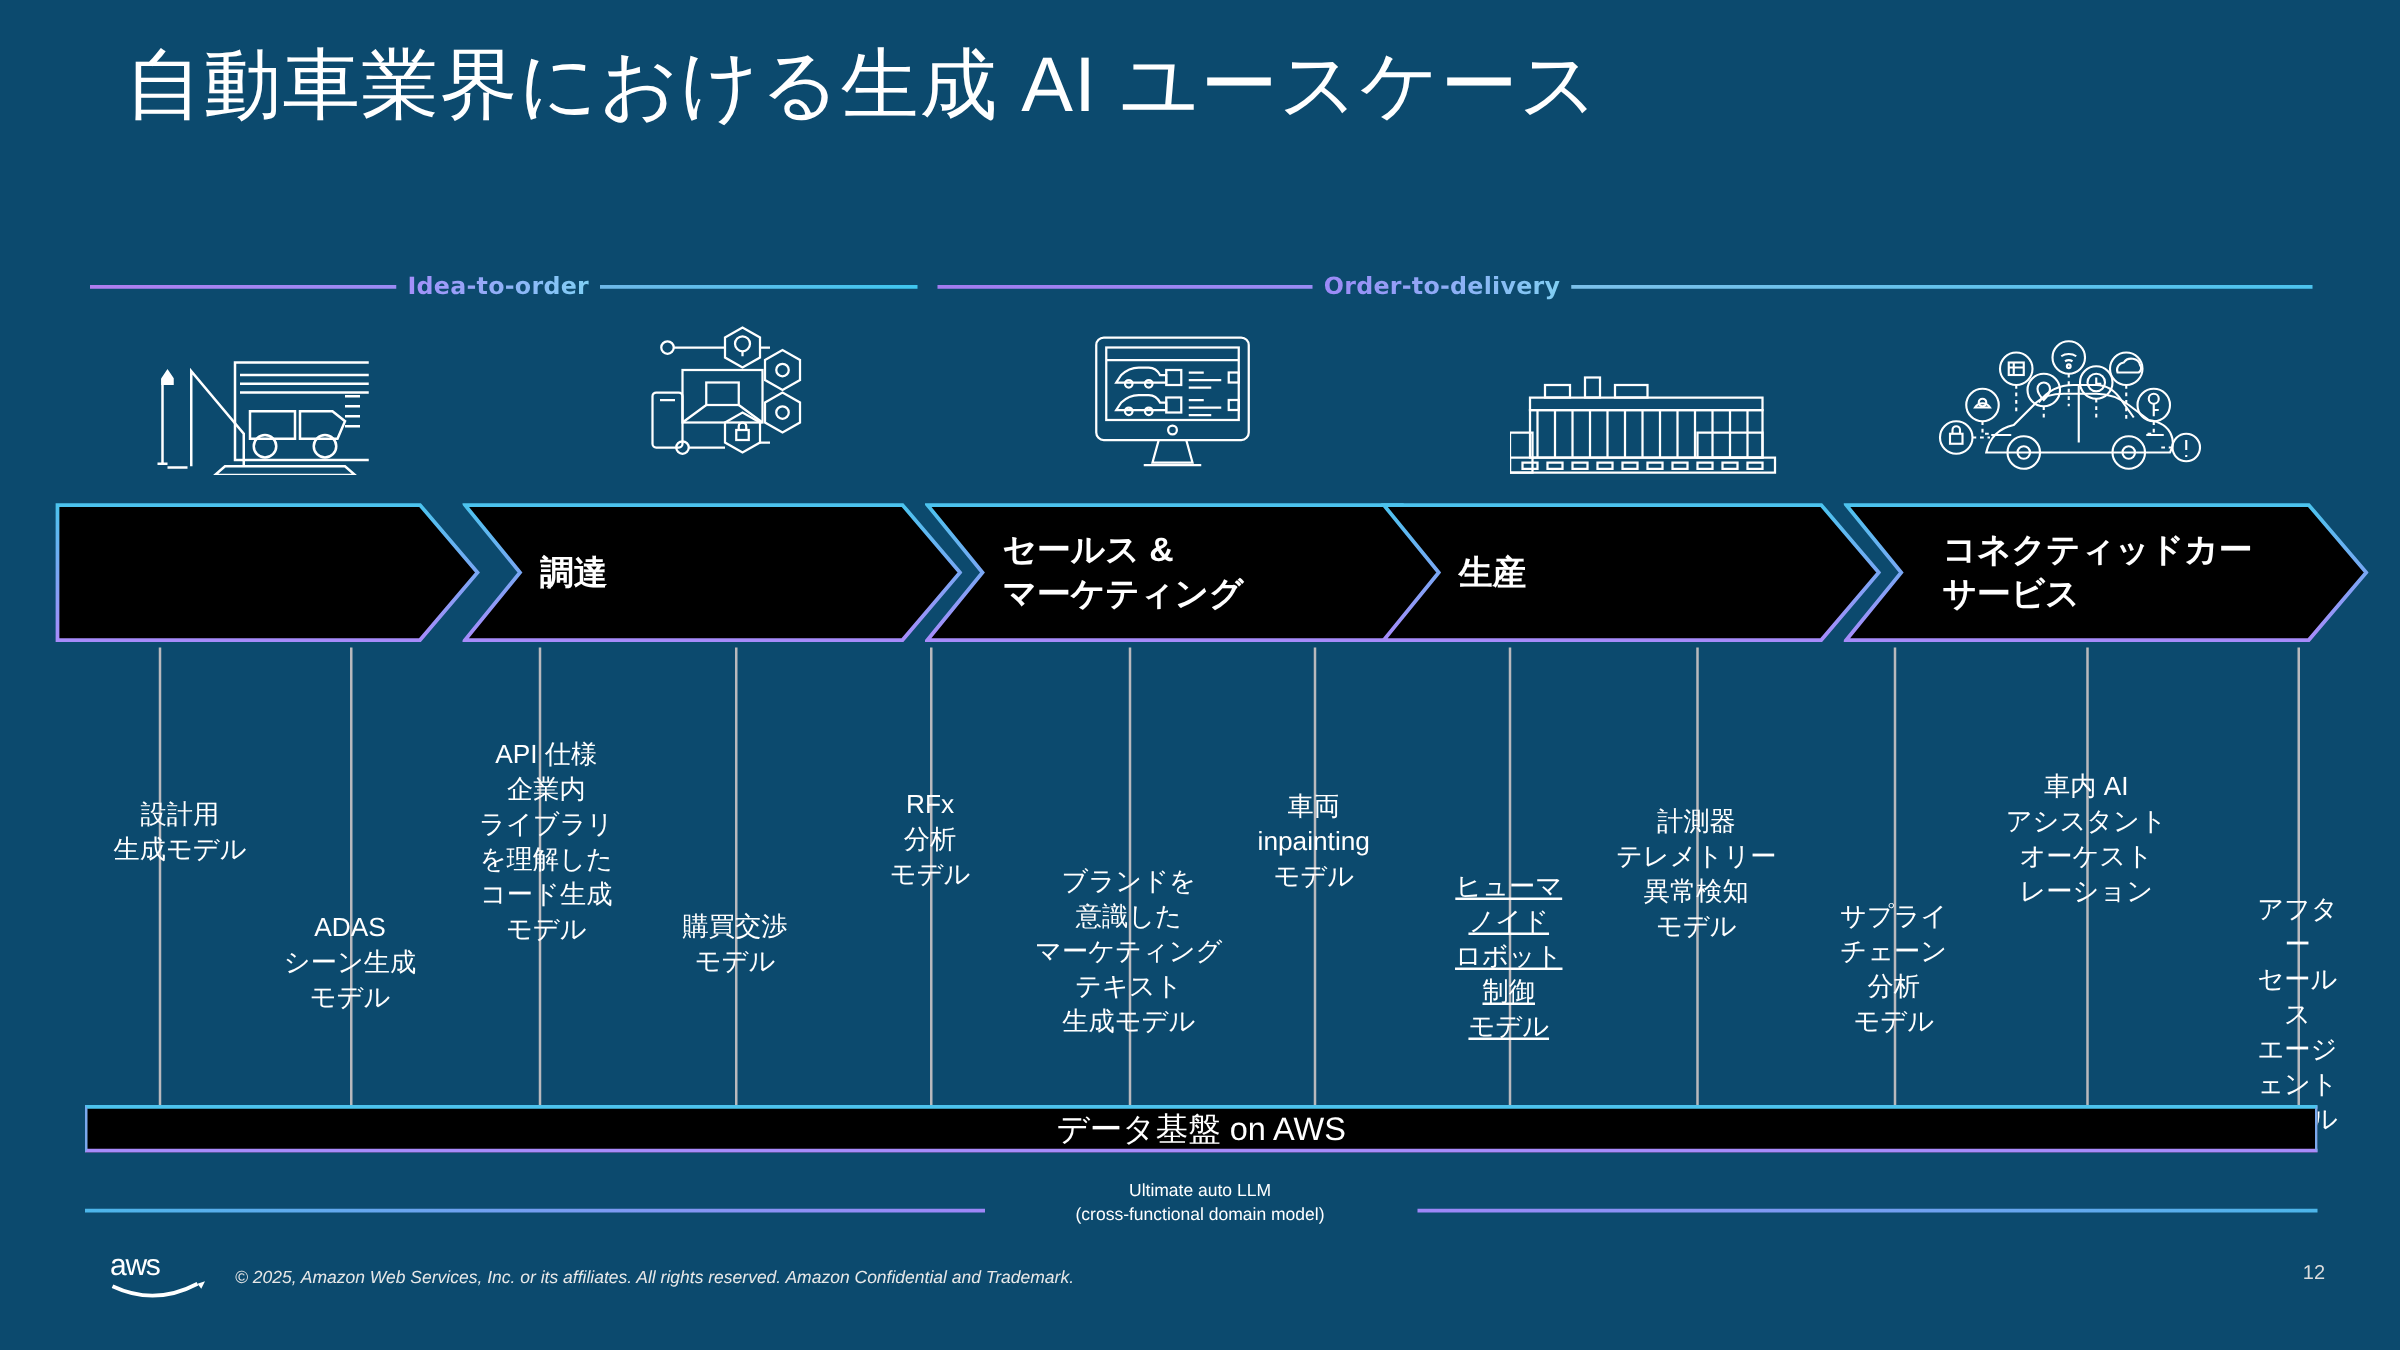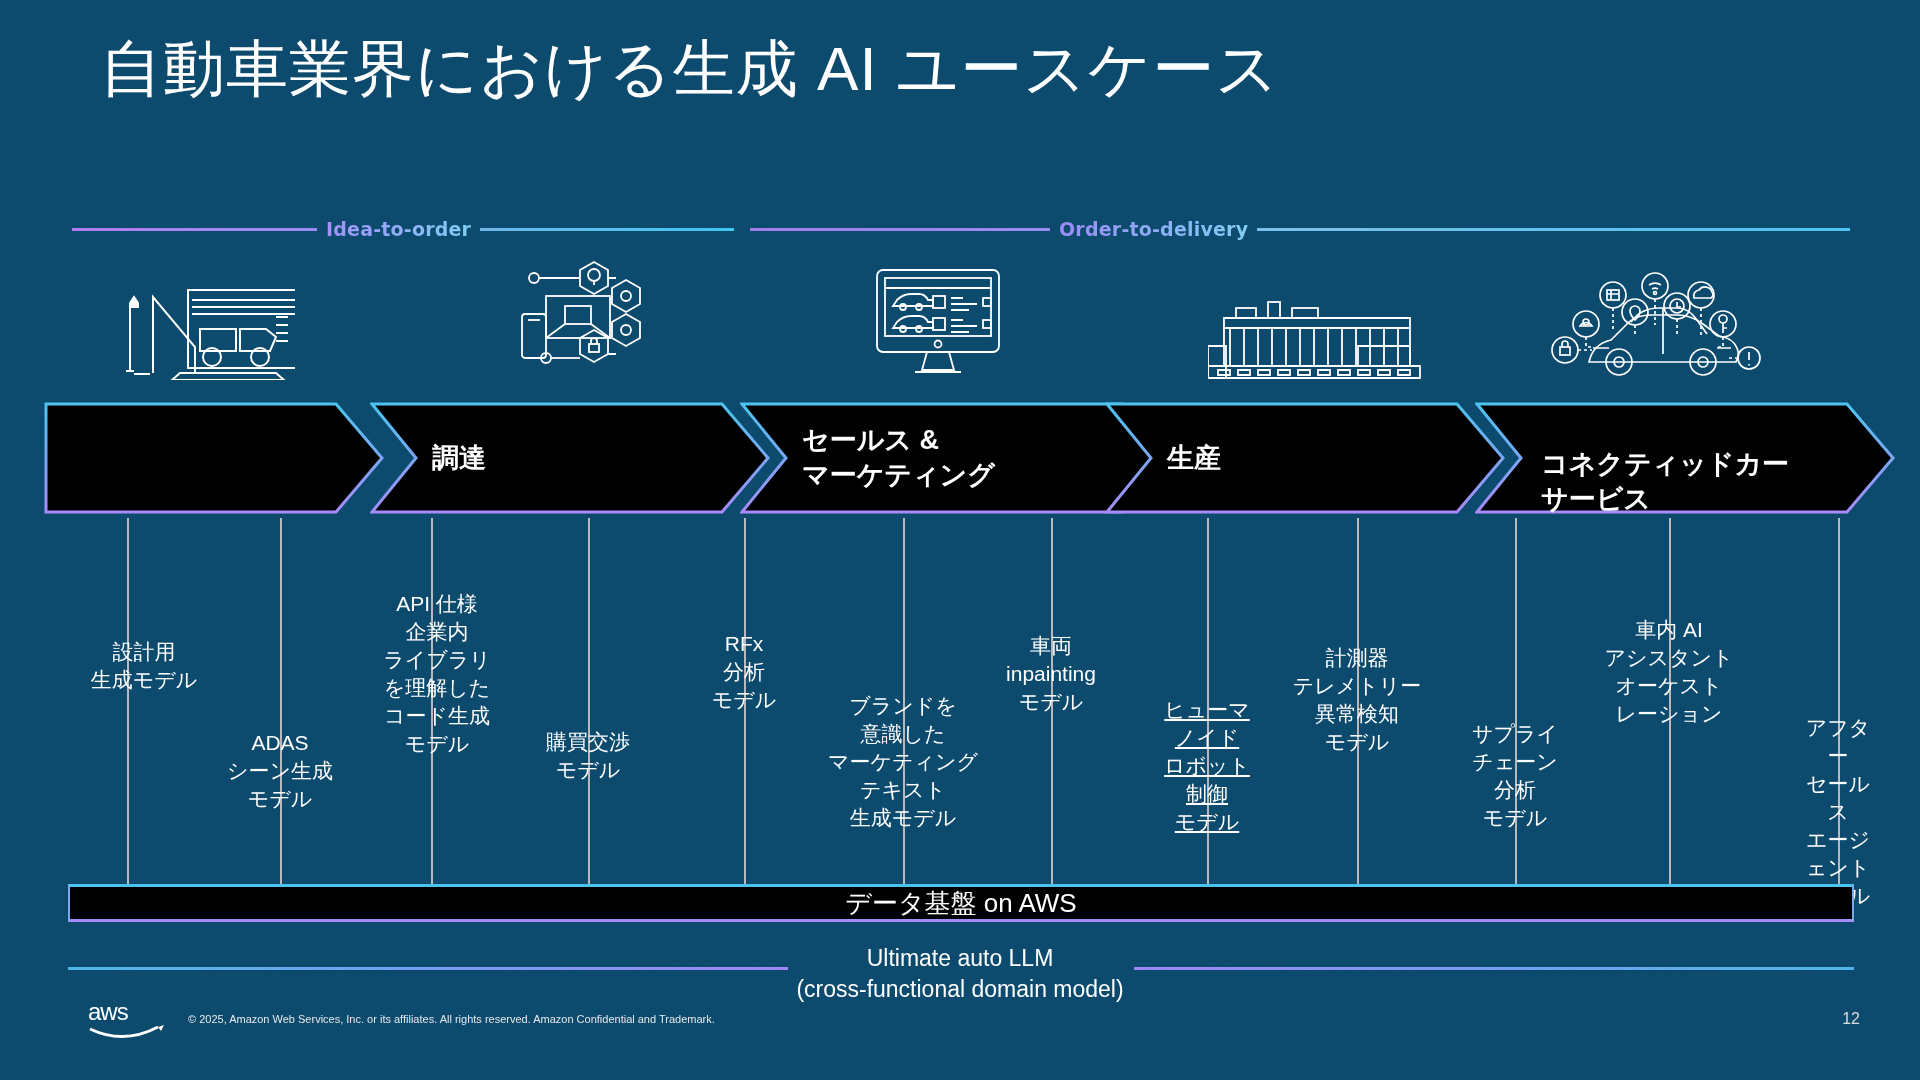--- a/index.html
+++ b/index.html
@@ -62,26 +62,26 @@
     display:flex;align-items:center;justify-content:center;
     font-size:26px;color:#fff;
   }
 
   
   .rule{position:absolute;top:967px;height:3px;}
   #rule-left{left:68px;width:720px;background:linear-gradient(90deg,#4cb6ea,#9f86f8);}
   #rule-right{left:1134px;width:720px;background:linear-gradient(90deg,#9f86f8,#4cb6ea);}
   .caption{
     position:absolute;left:50%;top:943px;transform:translateX(-50%);
-    text-align:center;font-size:23px;line-height:1.35;color:#fff;white-space:pre-line;
+    text-align:center;font-size:14px;line-height:1.35;color:#fff;white-space:pre-line;
   }
 
   
   .aws-logo{position:absolute;left:88px;top:1000px;}
-  .copyright{position:absolute;left:188px;top:1013px;font-size:11px;color:#e8e8e8;white-space:nowrap;}
+  .copyright{position:absolute;left:188px;top:1013px;font-size:14px;color:#e8e8e8;white-space:nowrap;font-style:italic;}
   .pagenum{position:absolute;right:60px;top:1010px;font-size:16px;color:#dcdcdc;}
 </style>
 </head>
 <body>
 
 <div class="slide">
 
   <div class="title">自動車業界における生成 AI ユースケース</div>
 
   <div class="rail" id="rail-idea">
@@ -278,21 +278,21 @@
     <div class="chev" style="left:1475px;width:420px;">
       <svg width="420" height="112" viewBox="0 0 420 112" preserveAspectRatio="none">
         <defs>
             <linearGradient id="g5" x1="0" y1="0" x2="0" y2="1">
           <stop offset="0%" stop-color="#4cc3ee"></stop>
               <stop offset="100%" stop-color="#a78bfa"></stop>
             </linearGradient>
           </defs>
         <path d="M2 2 H372 L418 56 L372 110 H2 L46 56 Z" fill="#000" stroke="url(#g5)" stroke-width="3"></path>
       </svg>
-      <div class="txt" style="left:66px;width:320px;margin-top:24px;">コネクティッドカー
+      <div class="txt" style="left:79px;width:320px;">コネクティッドカー
 サービス</div>
     </div>
   </div>
 
   <div class="conn" style="left:127px;top:518px;height:366px;"></div>
   <div class="conn" style="left:280px;top:518px;height:366px;"></div>
   <div class="conn" style="left:431px;top:518px;height:366px;"></div>
   <div class="conn" style="left:588px;top:518px;height:366px;"></div>
   <div class="conn" style="left:744px;top:518px;height:366px;"></div>
   <div class="conn" style="left:903px;top:518px;height:366px;"></div>

